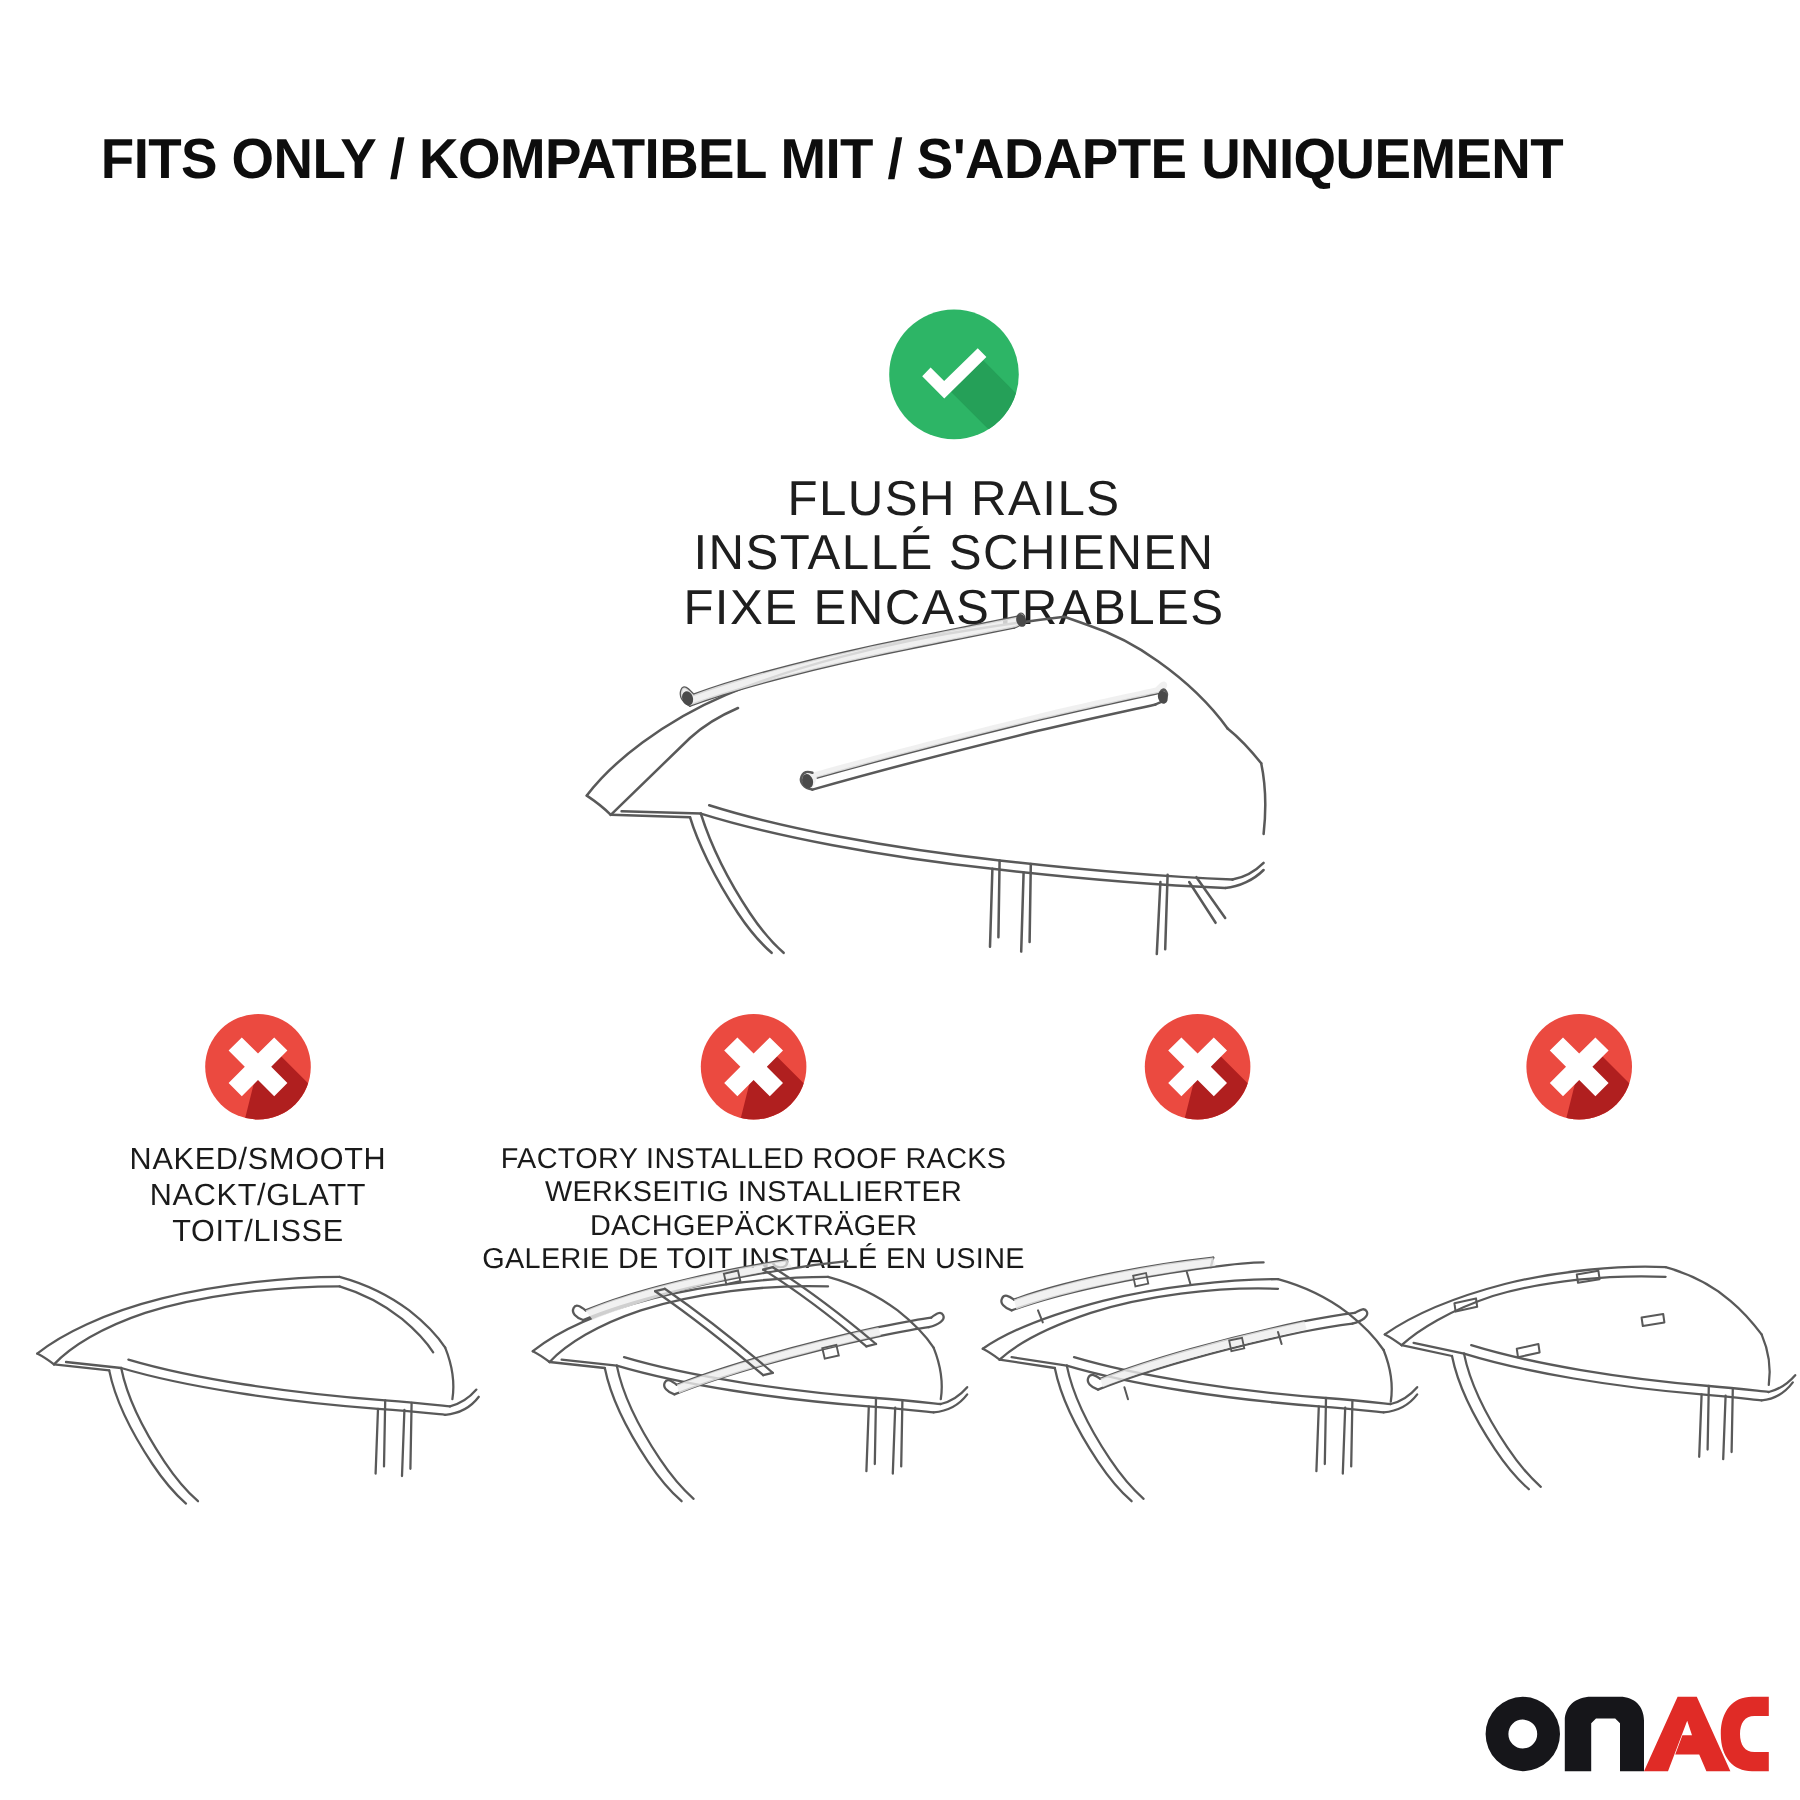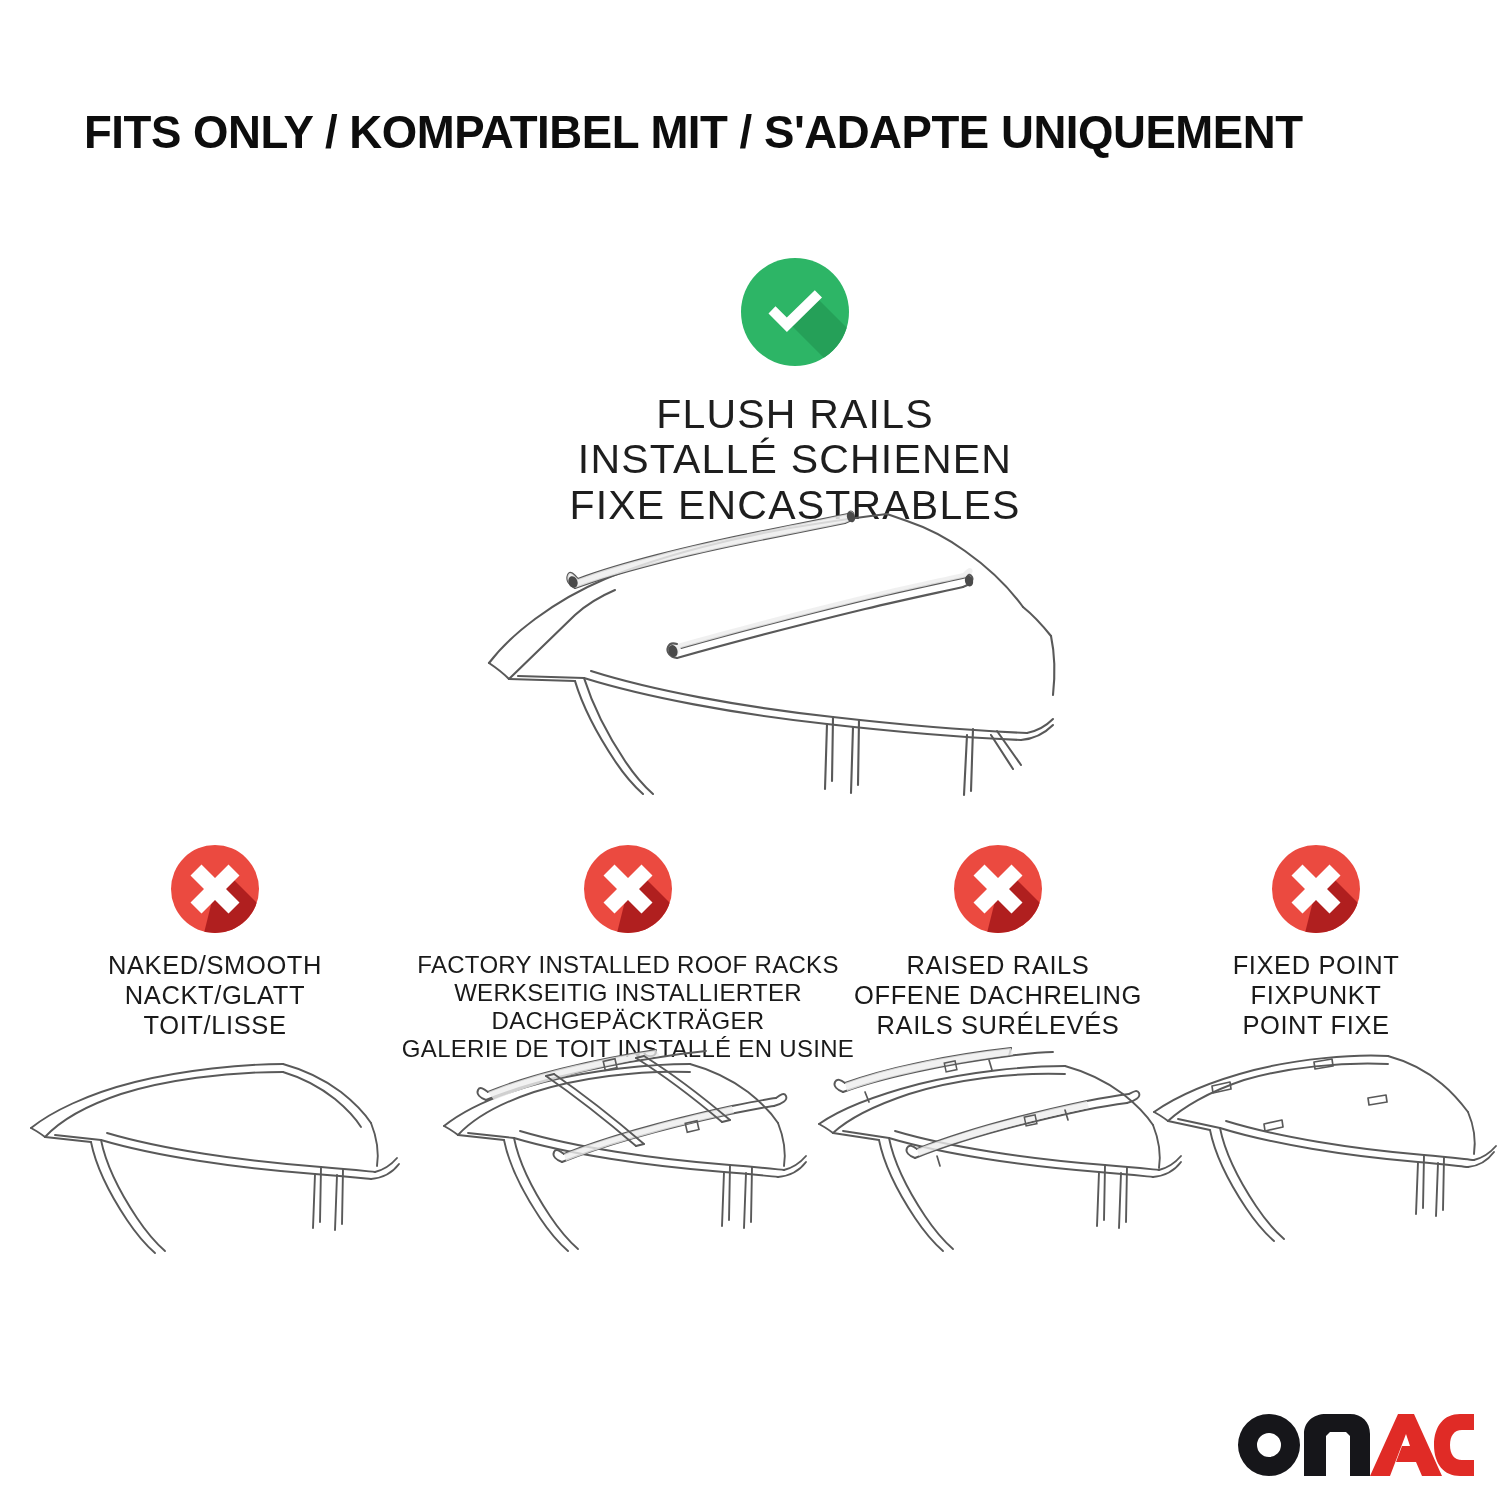--- a/index.html
+++ b/index.html
@@ -350,25 +350,20 @@
         <g clip-path="url(#cx2)">
           <path d="M44 44 L58 30 L88 60 L88 100 L30 100 Z" fill="#b01f1f"></path>
         </g>
         <g clip-path="url(#cx2)">
           <path d="M44 51 L58 65 L66 57 L52 43 Z" fill="#dcdcdc"></path>
         </g>
         <path d="M30.5 19.5 L44 33 L57.5 19.5 L68.5 30.5 L55 44 L68.5 57.5
                  L57.5 68.5 L44 55 L30.5 68.5 L19.5 57.5 L33 44 L19.5 30.5 Z" fill="#ffffff"></path>
       </svg>
     </div>
-    <div class="col-label">
-      <div>RAISED RAILS</div>
-      <div>OFFENE DACHRELING</div>
-      <div>RAILS SURÉLEVÉS</div>
-    </div>
     <div class="col-illus">
       <svg viewBox="0 0 390 230" width="390" height="230">
         <g fill="none" stroke="#595959" stroke-width="1.9" stroke-linecap="round" stroke-linejoin="round">
           <path d="M16 74 C36 60 70 46 116 34 C164 22 222 16 262 16"></path>
           <path d="M16 74 C20 76 26 80 30 83"></path>
           <path d="M30 83 C44 70 70 56 106 44 C150 30 210 22 262 24"></path>
           <path d="M262 16 C284 22 304 32 320 44 C334 55 344 66 350 75"></path>
           <path d="M76 90 C80 110 92 138 112 168 C122 183 132 194 140 201"></path>
           <path d="M86 88 C90 108 102 136 122 166 C132 181 142 192 150 199"></path>
           <path d="M76 90 L30 83"></path>
@@ -424,25 +419,20 @@
         <g clip-path="url(#cx3)">
           <path d="M44 44 L58 30 L88 60 L88 100 L30 100 Z" fill="#b01f1f"></path>
         </g>
         <g clip-path="url(#cx3)">
           <path d="M44 51 L58 65 L66 57 L52 43 Z" fill="#dcdcdc"></path>
         </g>
         <path d="M30.5 19.5 L44 33 L57.5 19.5 L68.5 30.5 L55 44 L68.5 57.5
                  L57.5 68.5 L44 55 L30.5 68.5 L19.5 57.5 L33 44 L19.5 30.5 Z" fill="#ffffff"></path>
       </svg>
     </div>
-    <div class="col-label">
-      <div>FIXED POINT</div>
-      <div>FIXPUNKT</div>
-      <div>POINT FIXE</div>
-    </div>
     <div class="col-illus">
       <svg viewBox="0 0 340 230" width="340" height="230">
         <g fill="none" stroke="#595959" stroke-width="1.9" stroke-linecap="round" stroke-linejoin="round">
           <path d="M8 62 C28 48 62 32 108 20 C152 9 206 4 242 6"></path>
           <path d="M8 62 C12 64 18 68 22 71"></path>
           <path d="M22 71 C36 58 62 42 98 30 C142 17 196 12 242 14"></path>
           <path d="M242 6 C264 12 282 22 296 34 C308 44 316 54 322 62"></path>
           <path d="M64 80 C68 100 80 128 100 158 C110 173 120 184 128 191"></path>
           <path d="M74 78 C78 98 90 126 110 156 C120 171 130 182 138 189"></path>
           <path d="M64 80 L22 71"></path>

